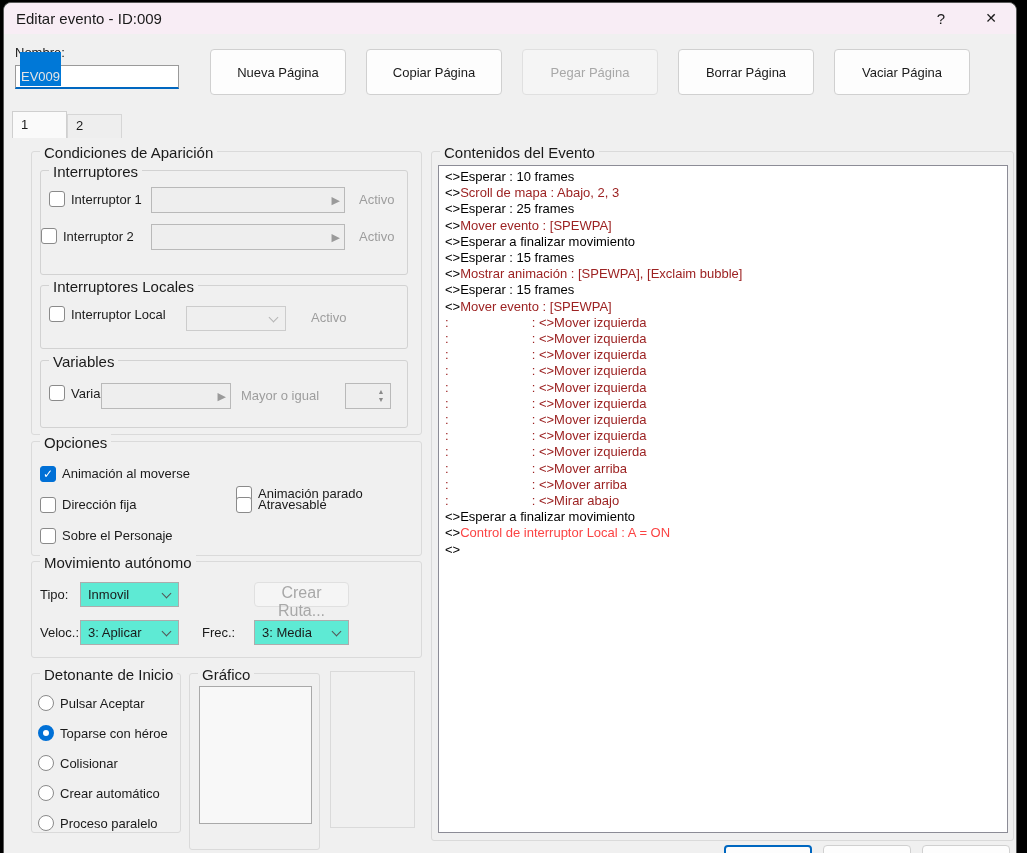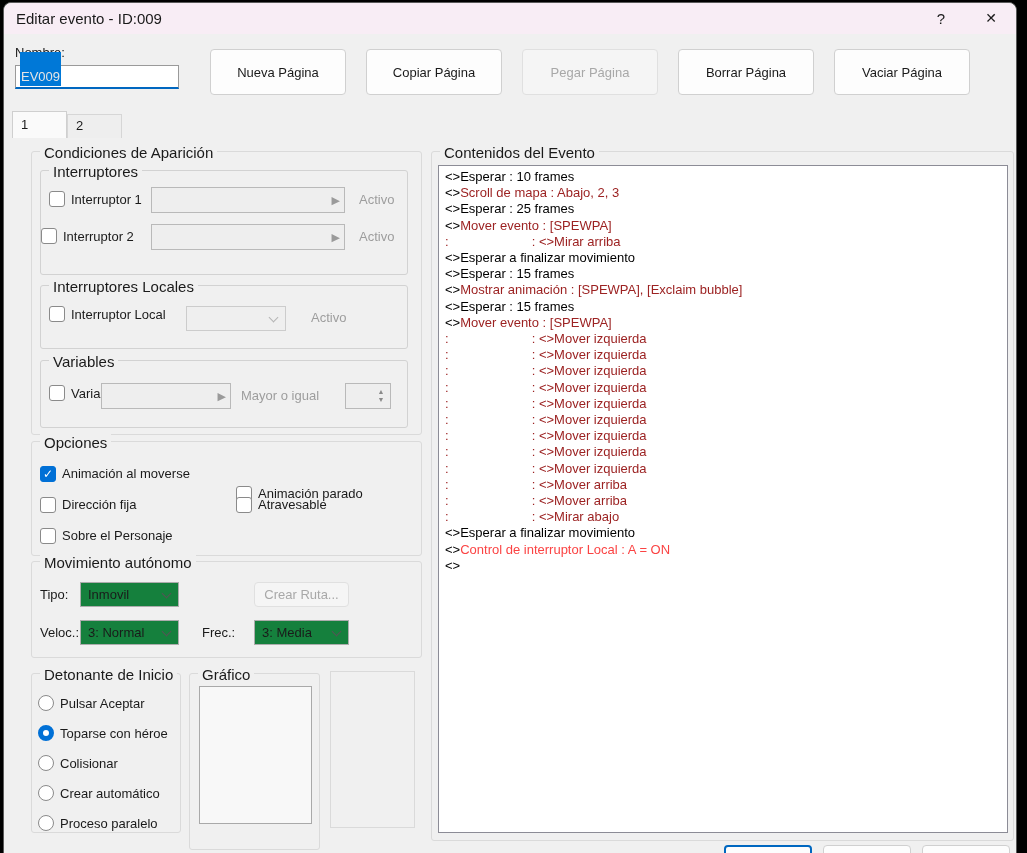--- a/index.html
+++ b/index.html
@@ -63,21 +63,21 @@
   .row{position:absolute;display:flex;align-items:center;gap:6px;}
 
   .field{
     position:relative;background:#eeeeee;border:1px solid #b9b9b9;box-sizing:border-box;height:26px;
   }
   .field .arrow{
     position:absolute;right:4px;top:0;bottom:0;display:flex;align-items:center;
     color:#9a9a9a;font-size:11px;
   }
   .combo{
-    position:relative;background:#15803d;border:1px solid #acacac;box-sizing:border-box;height:25px;
+    position:relative;background:#5eead4;border:1px solid #acacac;box-sizing:border-box;height:25px;
     font-size:13px;color:#1a1a1a;padding:4px 20px 0 7px;white-space:nowrap;
   }
   .combo.disabled{background:#efefef;border-color:#cccccc;color:#9d9d9d;}
   .combo .chev{
     position:absolute;right:8px;top:7px;width:7px;height:7px;box-sizing:border-box;
     border-right:1.4px solid #555;border-bottom:1.4px solid #555;transform:rotate(45deg);
   }
   .combo.disabled .chev{border-color:#b5b5b5;}
 
   .spinner{
@@ -96,21 +96,21 @@
     border:1px solid #8c8c96;box-sizing:border-box;overflow:hidden;padding:3px 0 0 6px;
   }
   .evline{font-size:13px;line-height:16.2px;white-space:pre;cursor:default;}
   .evline .pre{color:#000;}
   .c-black{color:#000;}
   .c-dred{color:#9c2222;}
   .c-red{color:#fb4343;}
 
   .route-btn{
     position:absolute;width:95px;height:25px;background:#f5f5f5;border:1px solid #e0e0e0;border-radius:4px;
-    font-size:13px;color:#a8a8a8;font-family:inherit;
+    font-size:16px;color:#a8a8a8;font-family:inherit;
   }
 
   .bottom-row{position:absolute;left:720px;top:842px;display:flex;gap:11px;}
   .botbtn{
     width:88px;height:28px;background:#fdfdfd;border:1px solid #d0d0d0;border-radius:4px;
     font-size:13px;color:#1a1a1a;font-family:inherit;
   }
   .botbtn.default{border:2px solid #0067c0;}
 </style>
 </head>
@@ -223,21 +223,21 @@
 
   <div class="group" style="left:27px;top:558px;width:391px;height:97px;">
     <span class="cap">Movimiento autónomo</span>
     <span class="label" style="position:absolute;left:8px;top:25px;">Tipo:</span>
     <div class="combo" style="position:absolute;left:48px;top:20px;width:99px;">
       <span>Inmovil</span><span class="chev"></span>
     </div>
     <button class="route-btn" style="left:222px;top:20px;">Crear Ruta...</button>
     <span class="label" style="position:absolute;left:8px;top:63px;">Veloc.:</span>
     <div class="combo" style="position:absolute;left:48px;top:58px;width:99px;">
-      <span>3: Normal</span><span class="chev"></span>
+      <span>3: Aplicar</span><span class="chev"></span>
     </div>
     <span class="label" style="position:absolute;left:170px;top:63px;">Frec.:</span>
     <div class="combo" style="position:absolute;left:222px;top:58px;width:95px;">
       <span>3: Media</span><span class="chev"></span>
     </div>
   </div>
 
   <div class="group" style="left:27px;top:670px;width:150px;height:160px;">
     <span class="cap">Detonante de Inicio</span>
     <div id="trigger-list" style="position:absolute;left:6px;top:14px;">
@@ -271,21 +271,20 @@
 
   <div class="plain-box" style="left:326px;top:668px;width:85px;height:157px;"></div>
 
   <div class="group" style="left:427px;top:148px;width:583px;height:690px;">
     <span class="cap">Contenidos del Evento</span>
     <div class="listbox" id="event-list">
         <div class="evline"><span class="pre">&lt;&gt;</span><span class="c-black">Esperar : 10 frames</span></div>
         <div class="evline"><span class="pre">&lt;&gt;</span><span class="c-dred">Scroll de mapa : Abajo, 2, 3</span></div>
         <div class="evline"><span class="pre">&lt;&gt;</span><span class="c-black">Esperar : 25 frames</span></div>
         <div class="evline"><span class="pre">&lt;&gt;</span><span class="c-dred">Mover evento : [SPEWPA]</span></div>
-        <div class="evline"><span class="pre"></span><span class="c-dred">:                       : &lt;&gt;Mirar arriba</span></div>
         <div class="evline"><span class="pre">&lt;&gt;</span><span class="c-black">Esperar a finalizar movimiento</span></div>
         <div class="evline"><span class="pre">&lt;&gt;</span><span class="c-black">Esperar : 15 frames</span></div>
         <div class="evline"><span class="pre">&lt;&gt;</span><span class="c-dred">Mostrar animación : [SPEWPA], [Exclaim bubble]</span></div>
         <div class="evline"><span class="pre">&lt;&gt;</span><span class="c-black">Esperar : 15 frames</span></div>
         <div class="evline"><span class="pre">&lt;&gt;</span><span class="c-dred">Mover evento : [SPEWPA]</span></div>
         <div class="evline"><span class="pre"></span><span class="c-dred">:                       : &lt;&gt;Mover izquierda</span></div>
         <div class="evline"><span class="pre"></span><span class="c-dred">:                       : &lt;&gt;Mover izquierda</span></div>
         <div class="evline"><span class="pre"></span><span class="c-dred">:                       : &lt;&gt;Mover izquierda</span></div>
         <div class="evline"><span class="pre"></span><span class="c-dred">:                       : &lt;&gt;Mover izquierda</span></div>
         <div class="evline"><span class="pre"></span><span class="c-dred">:                       : &lt;&gt;Mover izquierda</span></div>

